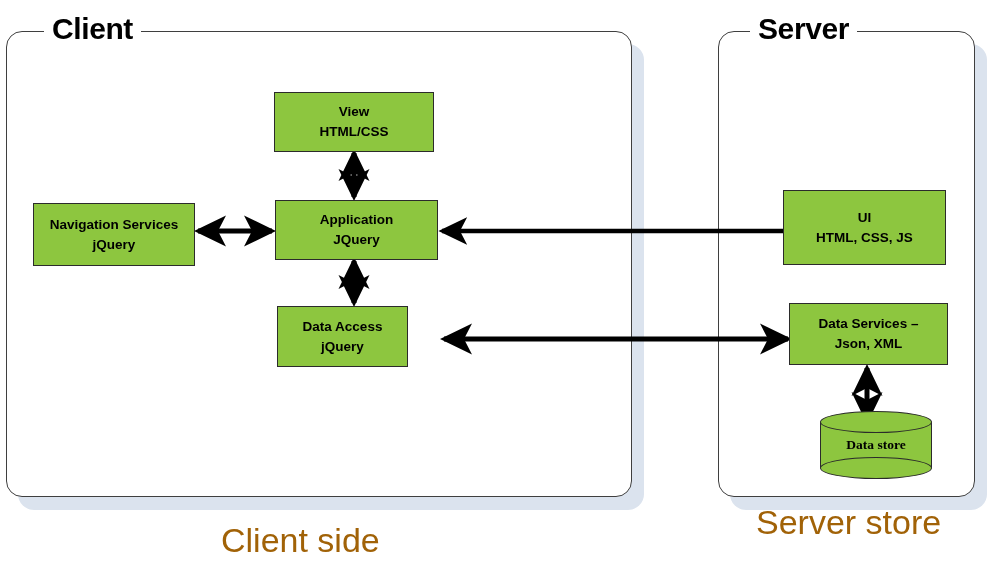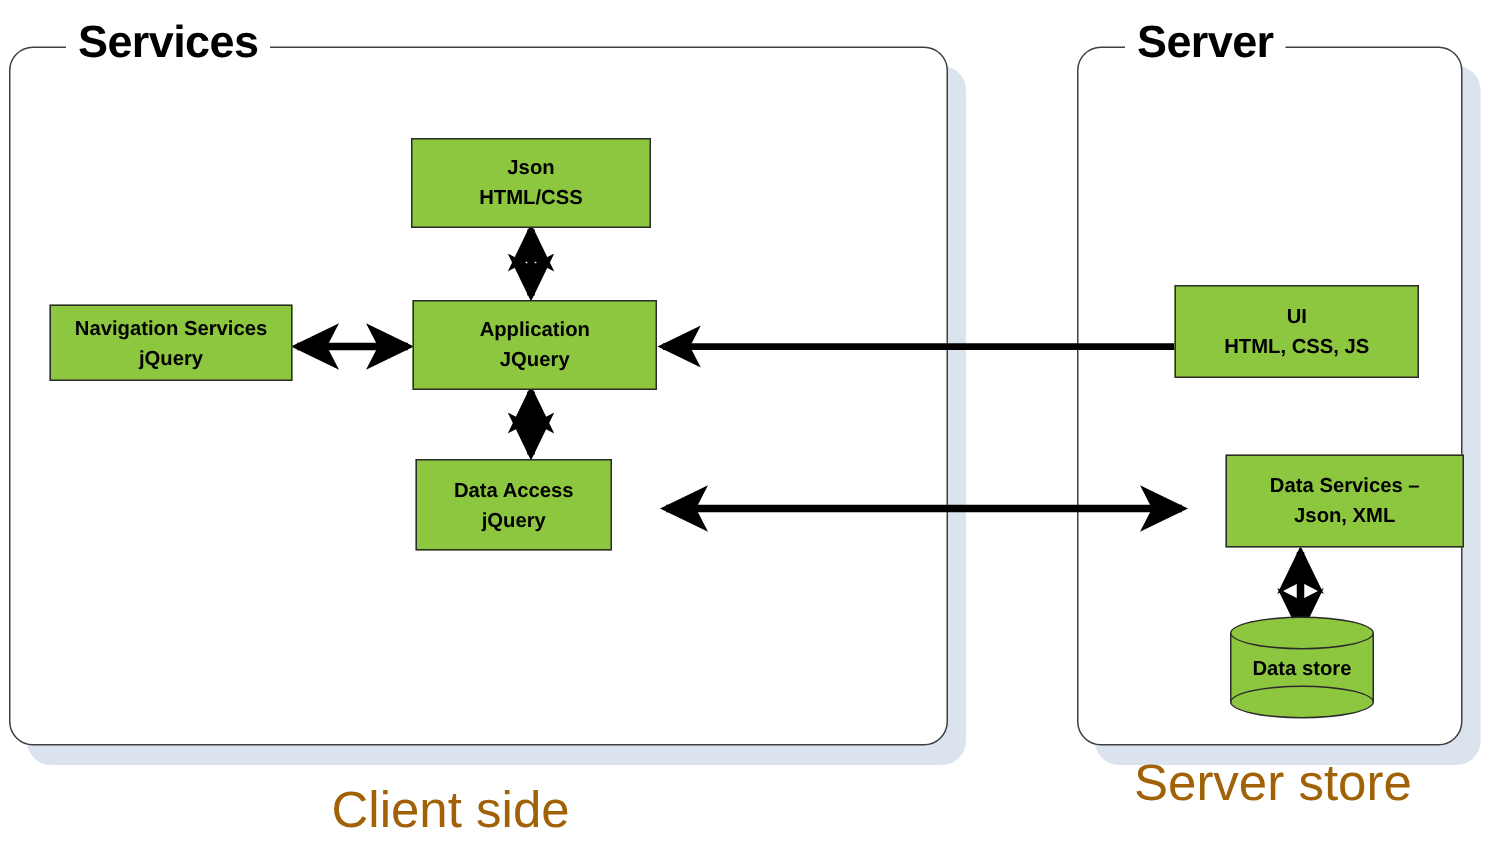--- a/index.html
+++ b/index.html
@@ -133,21 +133,21 @@
 </style>
 </head>
 <body>
 
 <div id="canvas">
 
   <div class="panel-shadow" style="left:18px; top:44px; width:626px; height:466px;"></div>
   <div class="panel-shadow" style="left:730px; top:44px; width:257px; height:466px;"></div>
 
   <div class="panel" style="left:6px; top:31px; width:626px; height:466px;"></div>
-  <div class="panel-legend" style="left:44px; top:14px; font-size:30px;">Services</div>
+  <div class="panel-legend" style="left:44px; top:14px; font-size:30px;">Client</div>
 
   <div class="panel" style="left:718px; top:31px; width:257px; height:466px;"></div>
   <div class="panel-legend" style="left:750px; top:14px; font-size:30px;">Server</div>
 
   <svg id="arrows" viewBox="0 0 997 574" width="997" height="574" xmlns="http://www.w3.org/2000/svg">
     <defs>
       <marker id="ahead" markerWidth="7" markerHeight="7" refX="5.6" refY="3.5" orient="auto" markerUnits="strokeWidth">
         <path d="M0,0.4 L6.4,3.5 L0,6.6 L1.6,3.5 Z" fill="#000000"></path>
       </marker>
       <marker id="atail" markerWidth="7" markerHeight="7" refX="0.8" refY="3.5" orient="auto" markerUnits="strokeWidth">
@@ -162,50 +162,50 @@
     <line x1="354" y1="261" x2="354" y2="303" stroke="#000000" stroke-width="5" marker-start="url(#atail)" marker-end="url(#ahead)"></line>
 
     <line x1="783" y1="231" x2="442" y2="231" stroke="#000000" stroke-width="4.5" marker-end="url(#ahead)"></line>
 
     <line x1="444" y1="339" x2="788" y2="339" stroke="#000000" stroke-width="5" marker-start="url(#atail)" marker-end="url(#ahead)"></line>
 
     <line x1="867" y1="368" x2="867" y2="420" stroke="#000000" stroke-width="5" marker-start="url(#atail)" marker-end="url(#ahead)"></line>
   </svg>
 
   <div class="gbox" style="left:274px; top:92px; width:160px; height:60px;">
-    <span>Json</span>
+    <span>View</span>
     <span>HTML/CSS</span>
   </div>
 
   <div class="gbox" style="left:275px; top:200px; width:163px; height:60px;">
     <span>Application</span>
     <span>JQuery</span>
   </div>
 
-  <div class="gbox" style="left:33px; top:203px; width:162px; height:51px;">
+  <div class="gbox" style="left:33px; top:203px; width:162px; height:63px;">
     <span>Navigation Services</span>
     <span>jQuery</span>
   </div>
 
   <div class="gbox" style="left:277px; top:306px; width:131px; height:61px;">
     <span>Data Access</span>
     <span>jQuery</span>
   </div>
 
-  <div class="gbox" style="left:783px; top:190px; width:163px; height:62px;">
+  <div class="gbox" style="left:783px; top:190px; width:163px; height:75px;">
     <span>UI</span>
     <span>HTML, CSS, JS</span>
   </div>
 
-  <div class="gbox" style="left:789px; top:303px; width:159px; height:62px;margin-left:28px;">
+  <div class="gbox" style="left:789px; top:303px; width:159px; height:62px;">
     <span>Data Services –</span>
     <span>Json, XML</span>
   </div>
 
-  <div class="cylinder" style="left:820px; top:411px; width:96px; height:68px;">
+  <div class="cylinder" style="left:820px; top:411px; width:112px; height:68px;font-family:Liberation Serif, serif;">
     <div class="cyl-body"></div>
     <div class="cyl-bottom"></div>
     <div class="cyl-top"></div>
     <div class="cyl-label">Data store</div>
   </div>
 
   <div class="caption" style="left:221px; top:523px; font-size:34px;">Client side</div>
   <div class="caption" style="left:756px; top:505px; font-size:34px;">Server store</div>
 
 </div>

